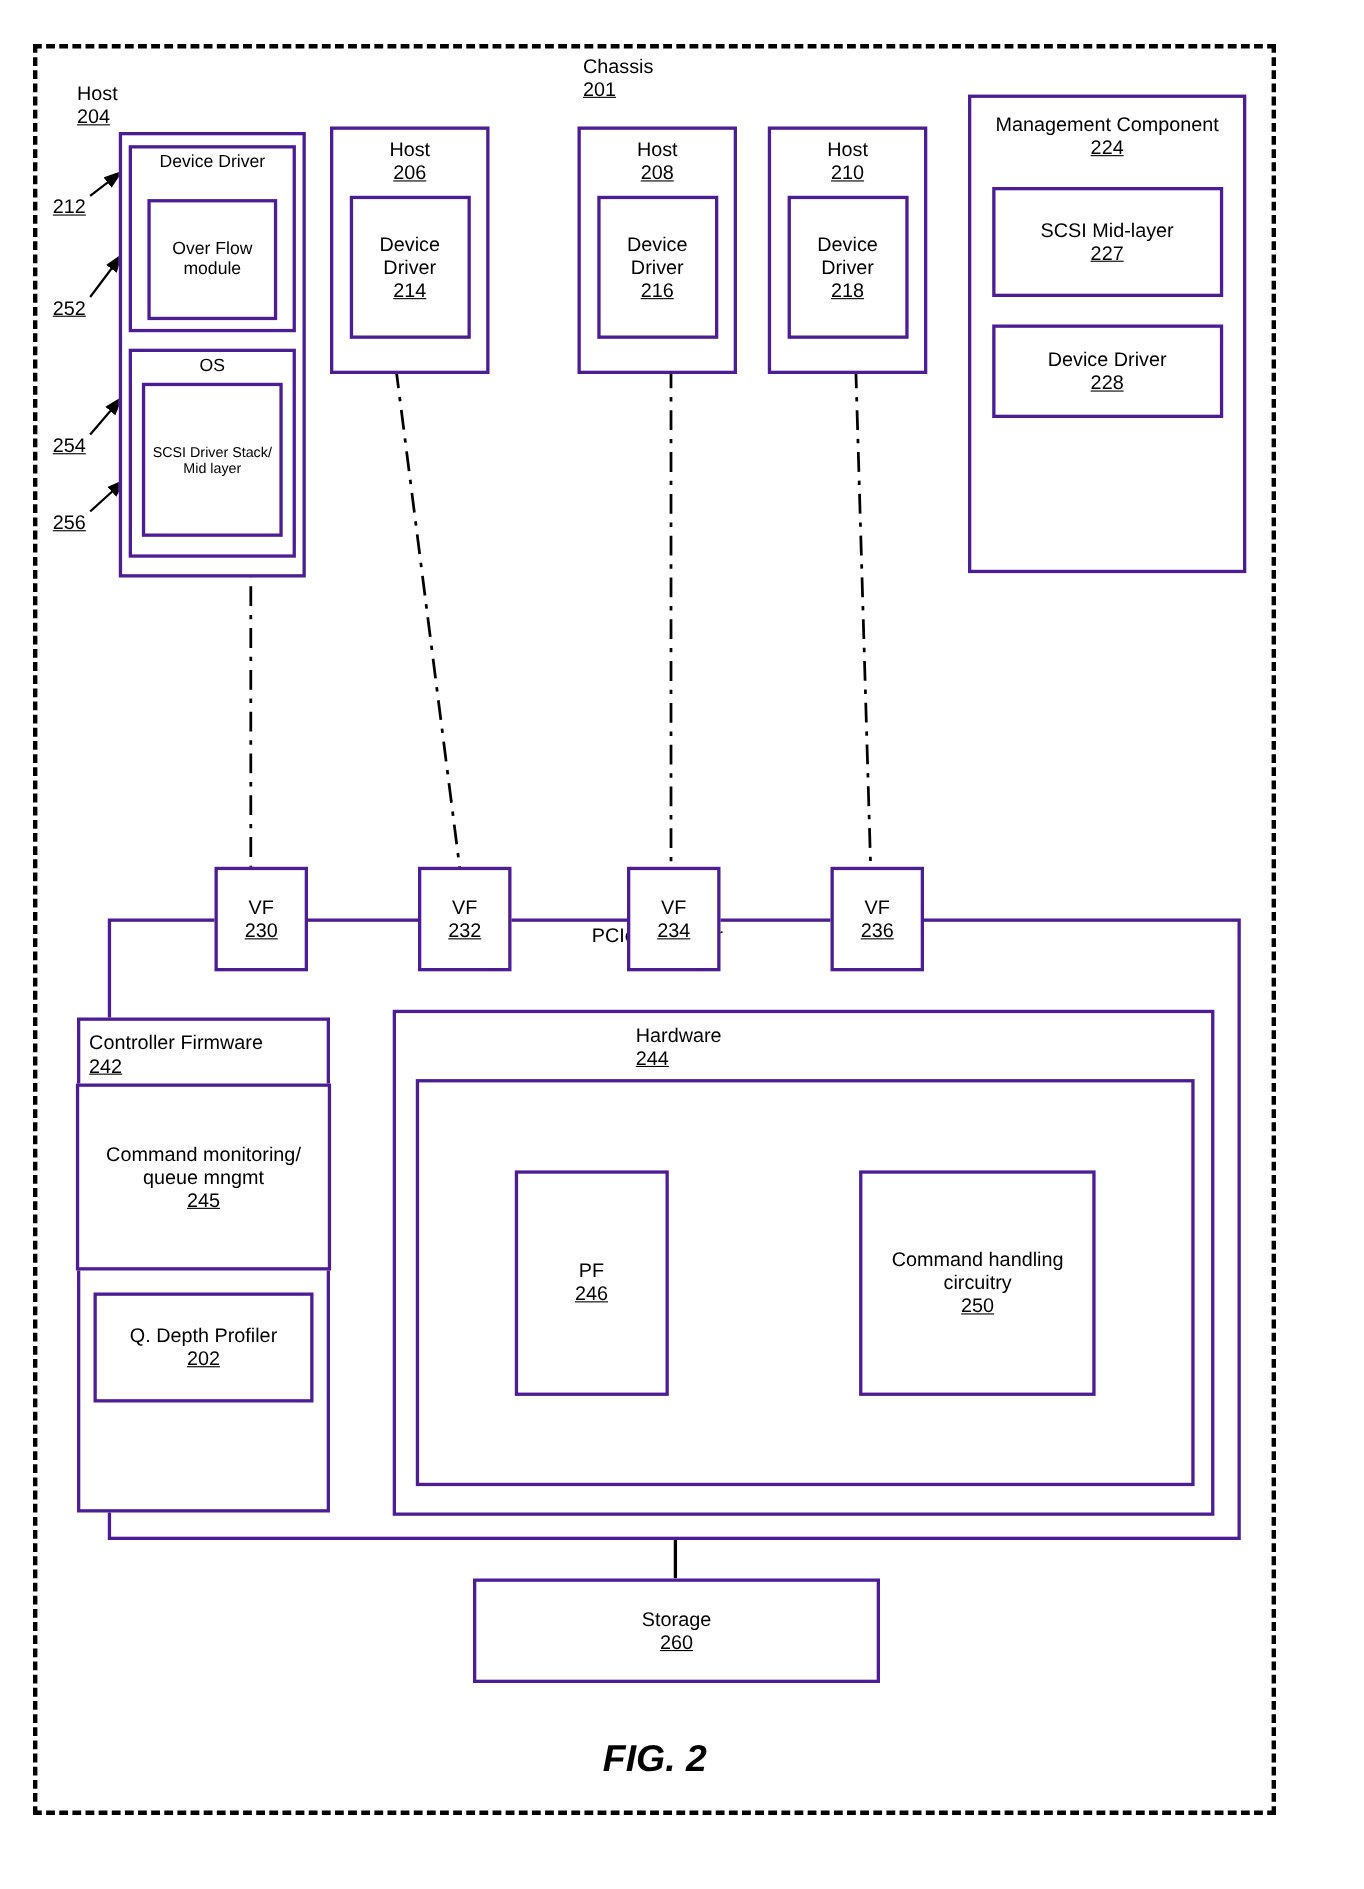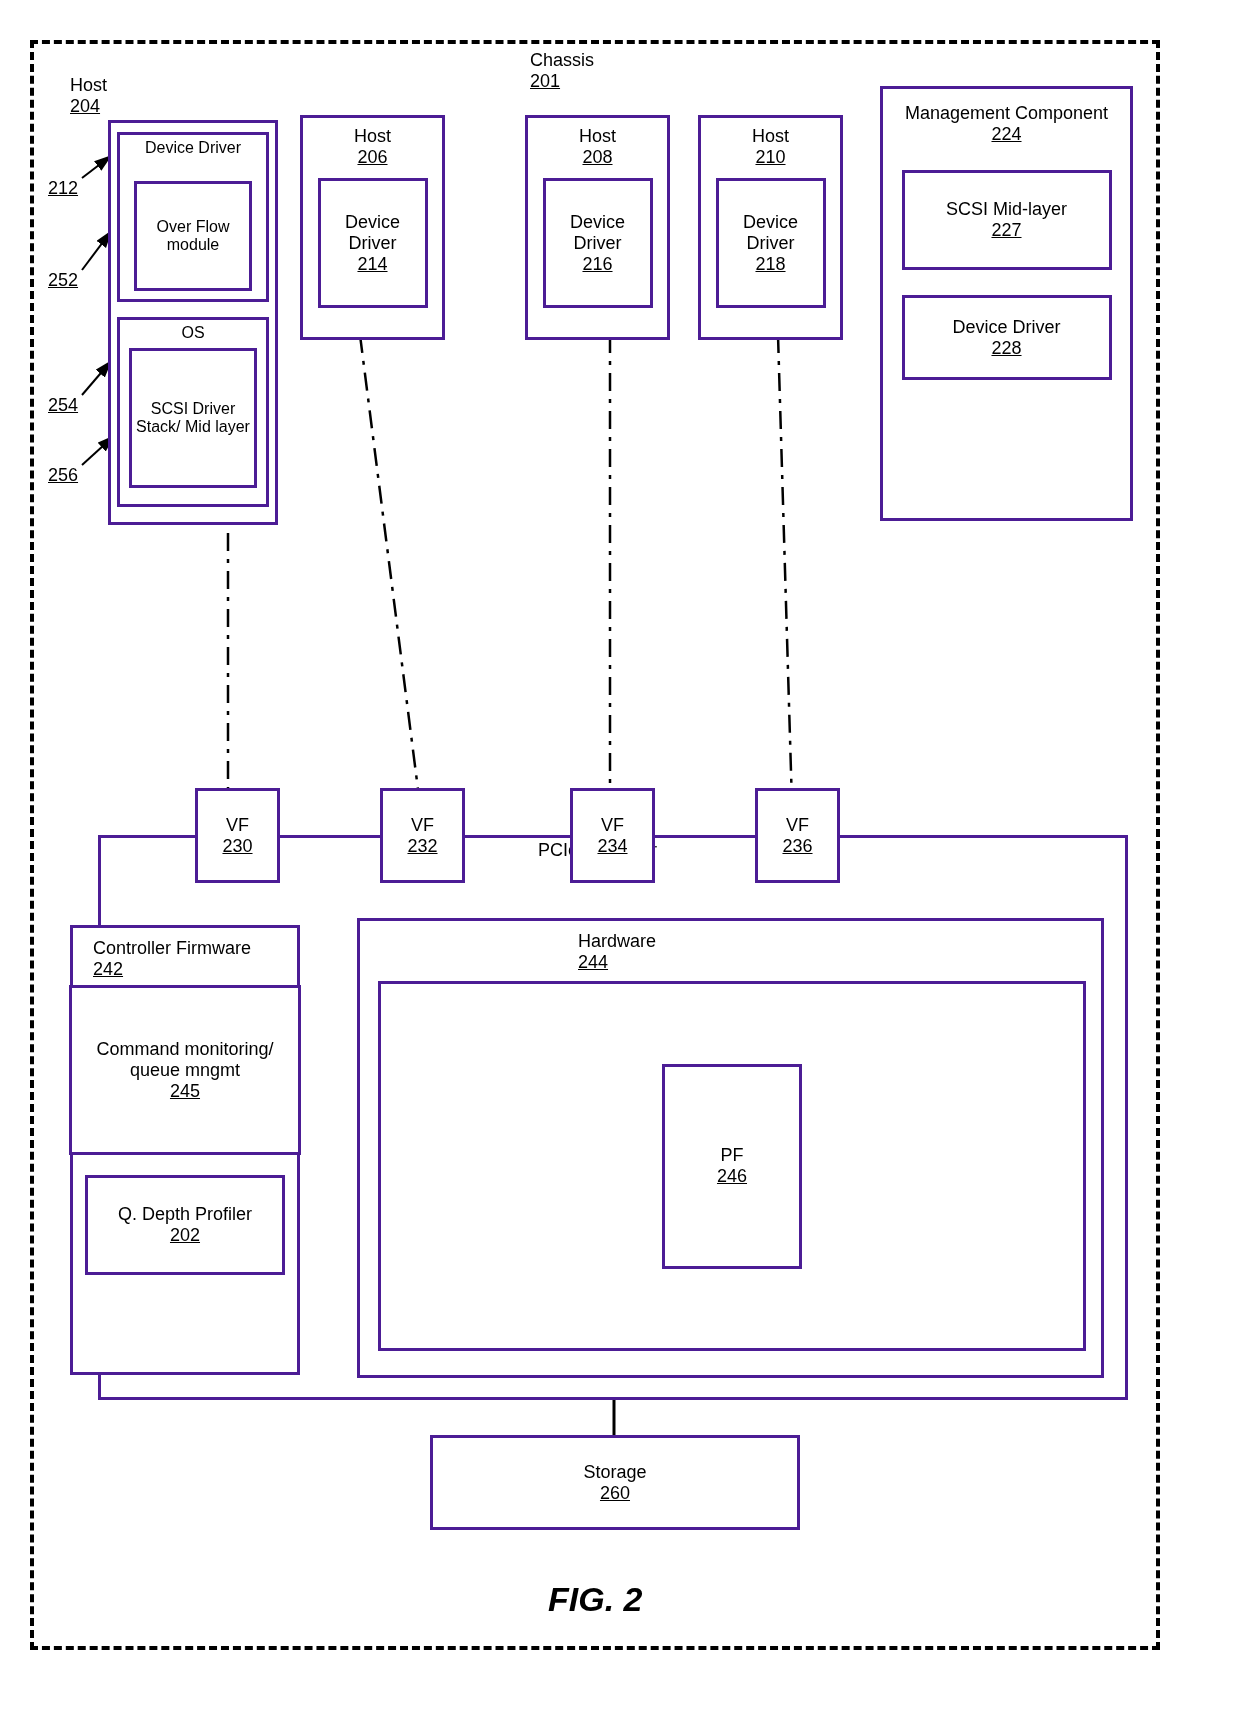--- a/index.html
+++ b/index.html
@@ -106,21 +106,21 @@
     <div class="box" style="position:relative; width:152px; height:170px; margin-top:3px; justify-content:flex-start; padding-top:4px;">
       <span style="font-size:16px;">Device Driver</span>
       <div class="box" style="position:relative; width:118px; height:110px; margin-top:24px;">
         <span style="font-size:16px; padding:0 6px;">Over Flow module</span>
       </div>
     </div>
 
     <div class="box" style="position:relative; width:152px; height:190px; margin-top:15px; justify-content:flex-start; padding-top:4px;">
       <span style="font-size:16px;">OS</span>
       <div class="box" style="position:relative; width:128px; height:140px; margin-top:6px;">
-        <span style="font-size:16px; padding:0 4px;">SCSI Driver Stack/ Mid layer</span>
+        <span style="font-size:13px; padding:0 4px;">SCSI Driver Stack/ Mid layer</span>
       </div>
     </div>
   </div>
 
   <div class="outlbl num" style="left:48px; top:178px;">212</div>
   <div class="outlbl num" style="left:48px; top:270px;">252</div>
   <div class="outlbl num" style="left:48px; top:395px;">254</div>
   <div class="outlbl num" style="left:48px; top:465px;">256</div>
 
   <div class="box" style="left:300px; top:115px; width:145px; height:225px; justify-content:flex-start; padding-top:8px;">
@@ -182,21 +182,21 @@
   <div class="box" style="left:570px; top:788px; width:85px; height:95px;">
     <span>VF</span>
     <span class="num">234</span>
   </div>
   <div class="box" style="left:755px; top:788px; width:85px; height:95px;">
     <span>VF</span>
     <span class="num">236</span>
   </div>
 
   <div class="box" style="left:70px; top:925px; width:230px; height:450px; justify-content:flex-start; padding-top:10px;">
-    <div style="align-self:flex-start; text-align:left; padding-left:20px;">
+    <div style="align-self:flex-start; text-align:left; padding-left:8px;">
       <span>Controller Firmware</span><br>
       <span class="num">242</span>
     </div>
     <div class="box" style="position:relative; width:232px; height:170px; margin-top:5px;align-items:center;">
       <span style="padding:0 6px;">Command monitoring/ queue mngmt</span>
       <span class="num">245</span>
     </div>
     <div class="box" style="position:relative; width:200px; height:100px; margin-top:20px;">
       <span>Q. Depth Profiler</span>
       <span class="num">202</span>
@@ -207,20 +207,24 @@
     <div style="text-align:left; margin-left:200px;">
       <span>Hardware</span><br>
       <span class="num">244</span>
     </div>
 
     <div class="box" style="position:relative; width:708px; height:370px; margin-top:8px; flex-direction:row; justify-content:space-around; align-items:center;">
       <div class="box" style="position:relative; width:140px; height:205px;">
         <span>PF</span>
         <span class="num">246</span>
       </div>
+      <div class="box" style="position:relative; width:215px; height:205px;">
+        <span style="padding:0 6px;">Command handling circuitry</span>
+        <span class="num">250</span>
+      </div>
     </div>
   </div>
 
   <div class="box" style="left:430px; top:1435px; width:370px; height:95px;">
     <span>Storage</span>
     <span class="num">260</span>
   </div>
 
   <div class="fig-label">FIG. 2</div>
 

